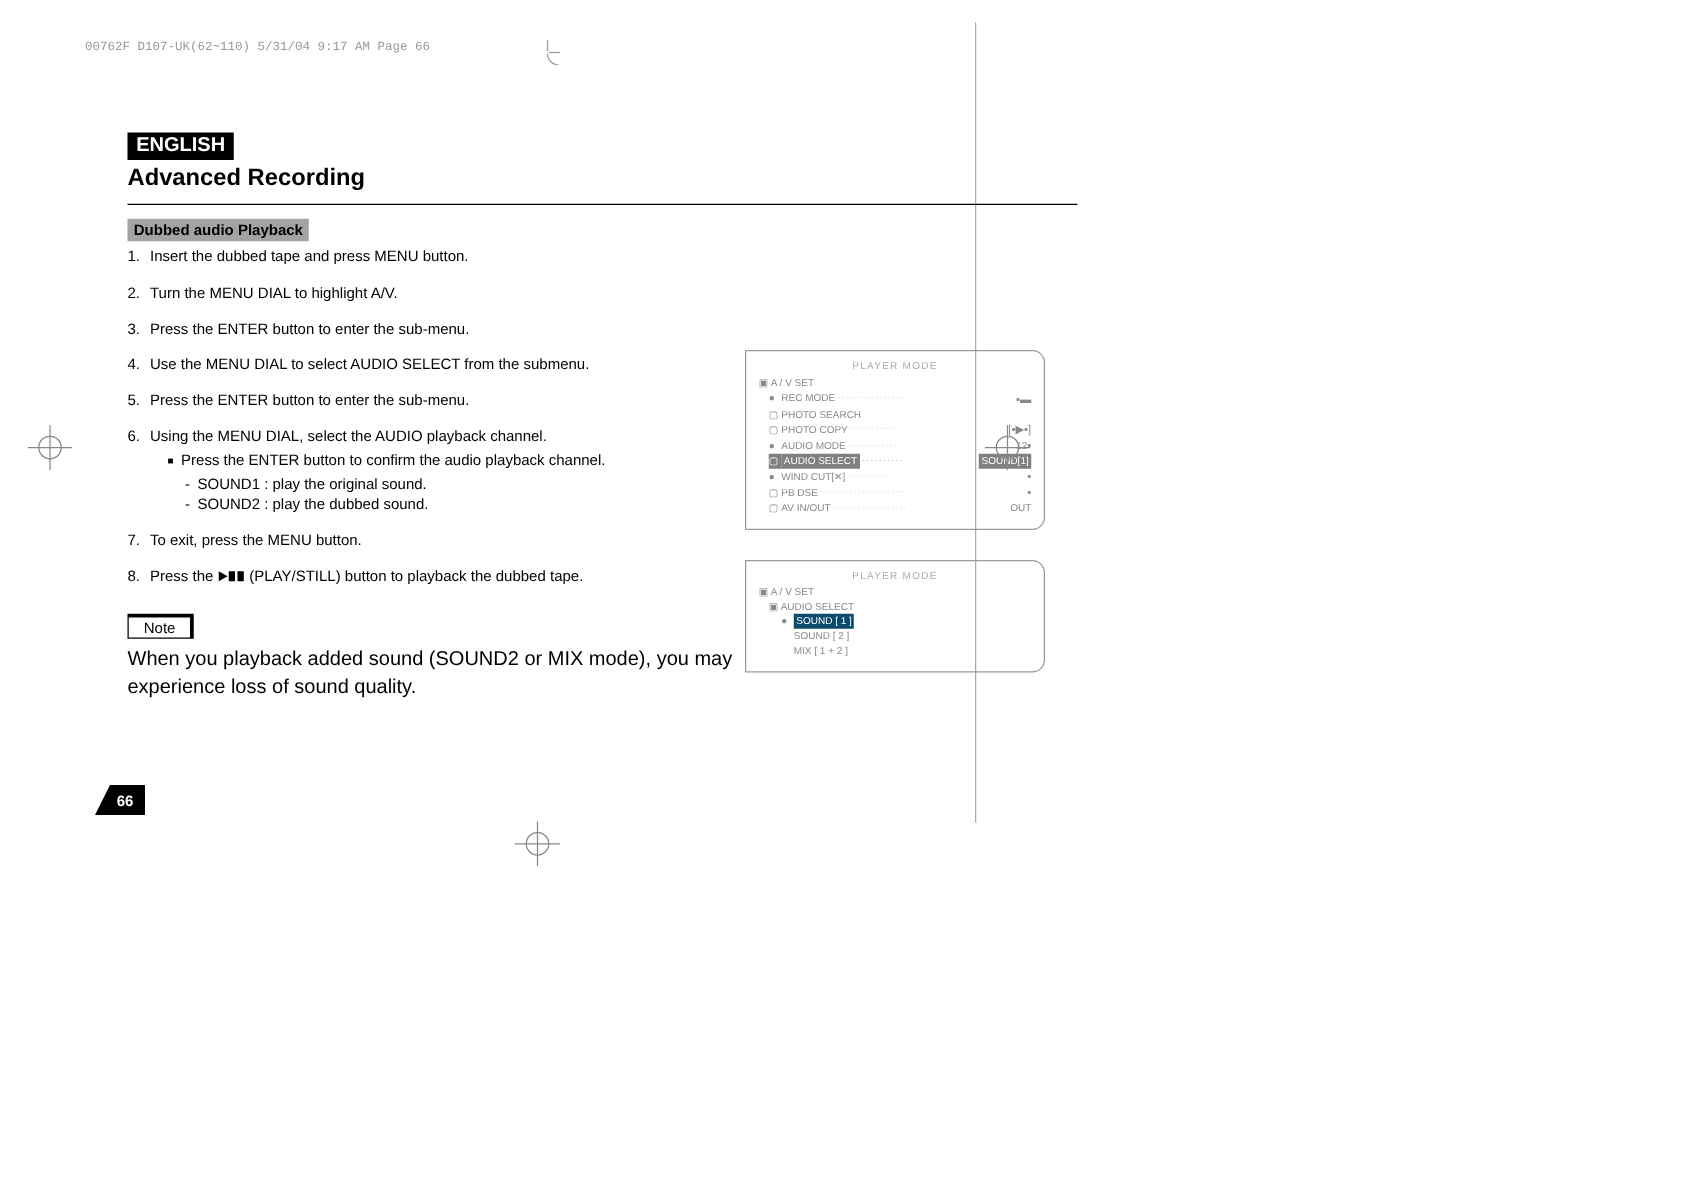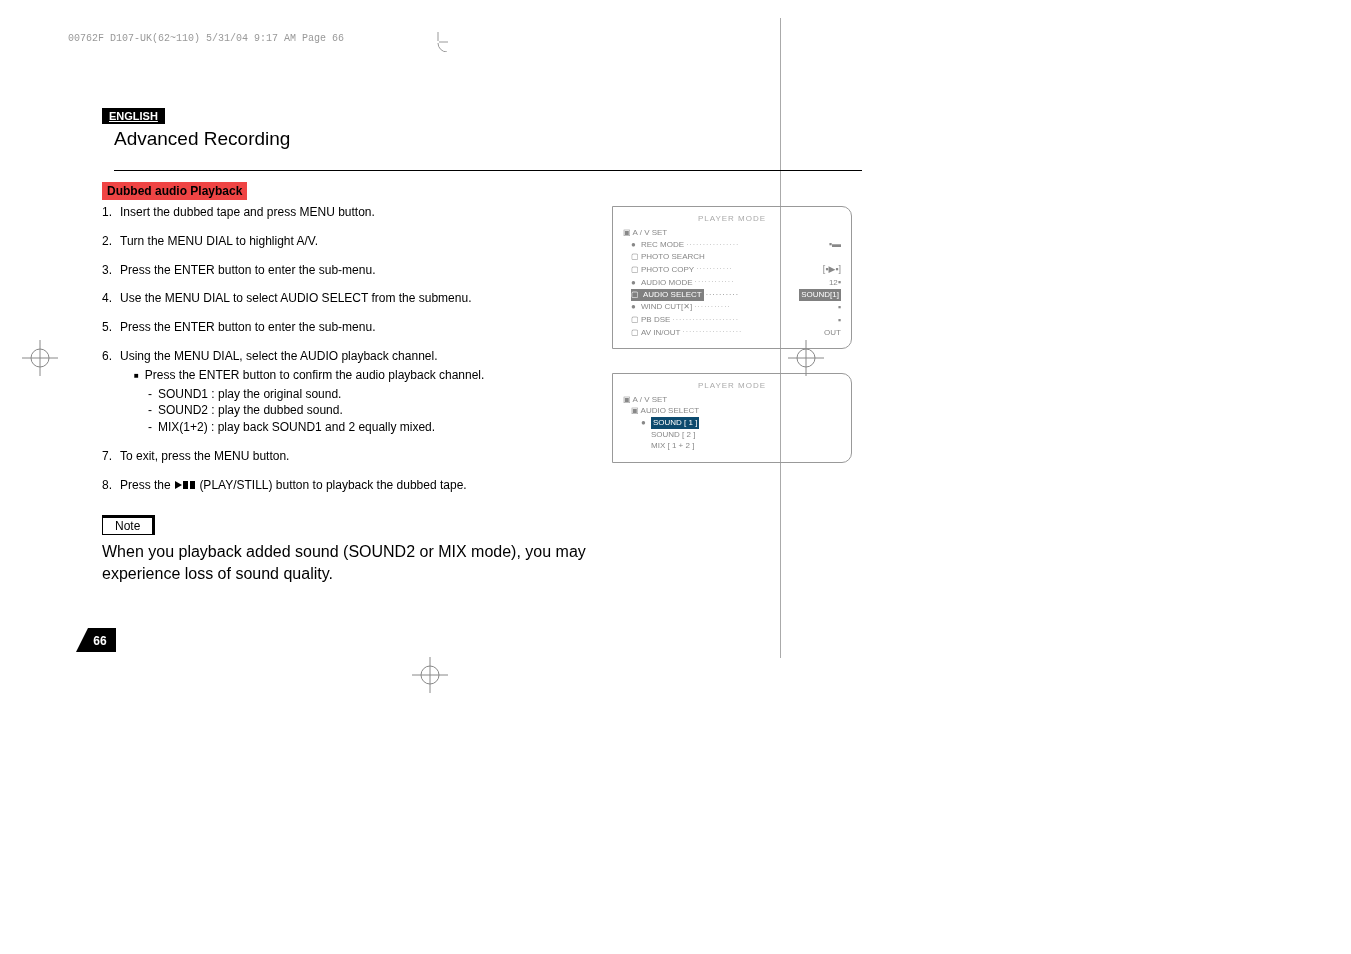--- a/index.html
+++ b/index.html
@@ -26,37 +26,35 @@
     .page-content {
       position: absolute;
       top: 106px;
       left: 102px;
       width: 760px;
     }
     .english-badge {
       display: inline-block;
       background: #000;
       color: #fff;
-      font-size: 11px;
+      font-size: 16px;
       font-weight: bold;
       padding: 2px 7px;
       margin-bottom: 4px;
-      text-decoration: underline;
     }
     .chapter-title {
       font-size: 19px;
-      font-weight: normal;
+      font-weight: bold;
       margin-bottom: 3px;
-      padding-bottom: 20px;
+      padding-bottom: 9px;
       border-bottom: 1px solid #000;
-      margin-left: 12px;
     }
     .section-title {
       display: inline-block;
-      background: #ef4444;
+      background: #a3a3a3;
       font-size: 12px;
       font-weight: bold;
       padding: 2px 5px;
       margin: 8px 0 4px 0;
     }
     .steps-column {
       width: 490px;
     }
     ol.steps {
       list-style: none;
@@ -194,58 +192,57 @@
     </svg>
 </div>
 
 <div class="trim-line"></div>
 
 <div class="page-content">
   <div class="english-badge">ENGLISH</div>
   <div class="chapter-title">Advanced Recording</div>
   <div class="section-title">Dubbed audio Playback</div>
 
-  <div style="display:flex; align-items:flex-start;">
+  <div style="display:flex; align-items:flex-end;">
     <div class="steps-column">
       <ol class="steps">
         <li>Insert the dubbed tape and press MENU button.</li>
         <li>Turn the MENU DIAL to highlight A/V.</li>
         <li>Press the ENTER button to enter the sub-menu.</li>
         <li>Use the MENU DIAL to select AUDIO SELECT from the submenu.</li>
         <li>Press the ENTER button to enter the sub-menu.</li>
         <li>
           <span>Using the MENU DIAL, select the AUDIO playback channel.</span>
           <ul class="sub">
             <li>Press the ENTER button to confirm the audio playback channel.</li>
           </ul>
           <ul class="subdash">
             <li>SOUND1 : play the original sound.</li>
             <li>SOUND2 : play the dubbed sound.</li>
-            <li>MIX(1+2) : play back SOUND1 and 2 equally mixed.</li>
           </ul>
         </li>
         <li>To exit, press the MENU button.</li>
         <li>
           <span>Press the </span>
           <span class="play-icon">
             <svg width="22" height="10" viewBox="0 0 22 10">
               <polygon points="1,1 8,5 1,9" fill="#000"></polygon>
               <rect x="9" y="1" width="5" height="8" fill="#000"></rect>
               <rect x="16" y="1" width="5" height="8" fill="#000"></rect>
             </svg>
           </span>
           <span>(PLAY/STILL) button to playback the dubbed tape.</span>
         </li>
       </ol>
 
       <div class="note-box">Note</div>
       <div class="note-text">When you playback added sound (SOUND2 or MIX mode), you may experience loss of sound quality.</div>
     </div>
 
-    <div class="osd-area" style="position:static; margin-left:20px; margin-top:2px;">
+    <div class="osd-area" style="position:static; margin-left:4px; margin-top:2px;">
 
       <div class="osd-screen">
         <div class="osd-title">PLAYER  MODE</div>
         <div class="osd-row">
           <span class="osd-corner">▣</span>
           <span class="lbl">A / V SET</span>
         </div>
         <div class="osd-indent">
           <div class="osd-row">
               <span class="ic">●</span>

